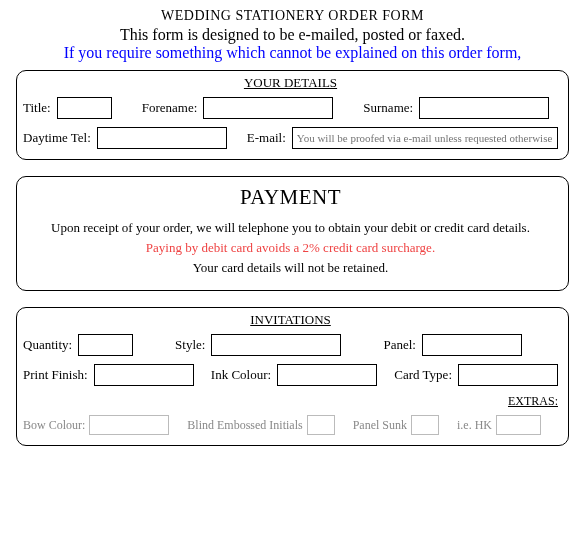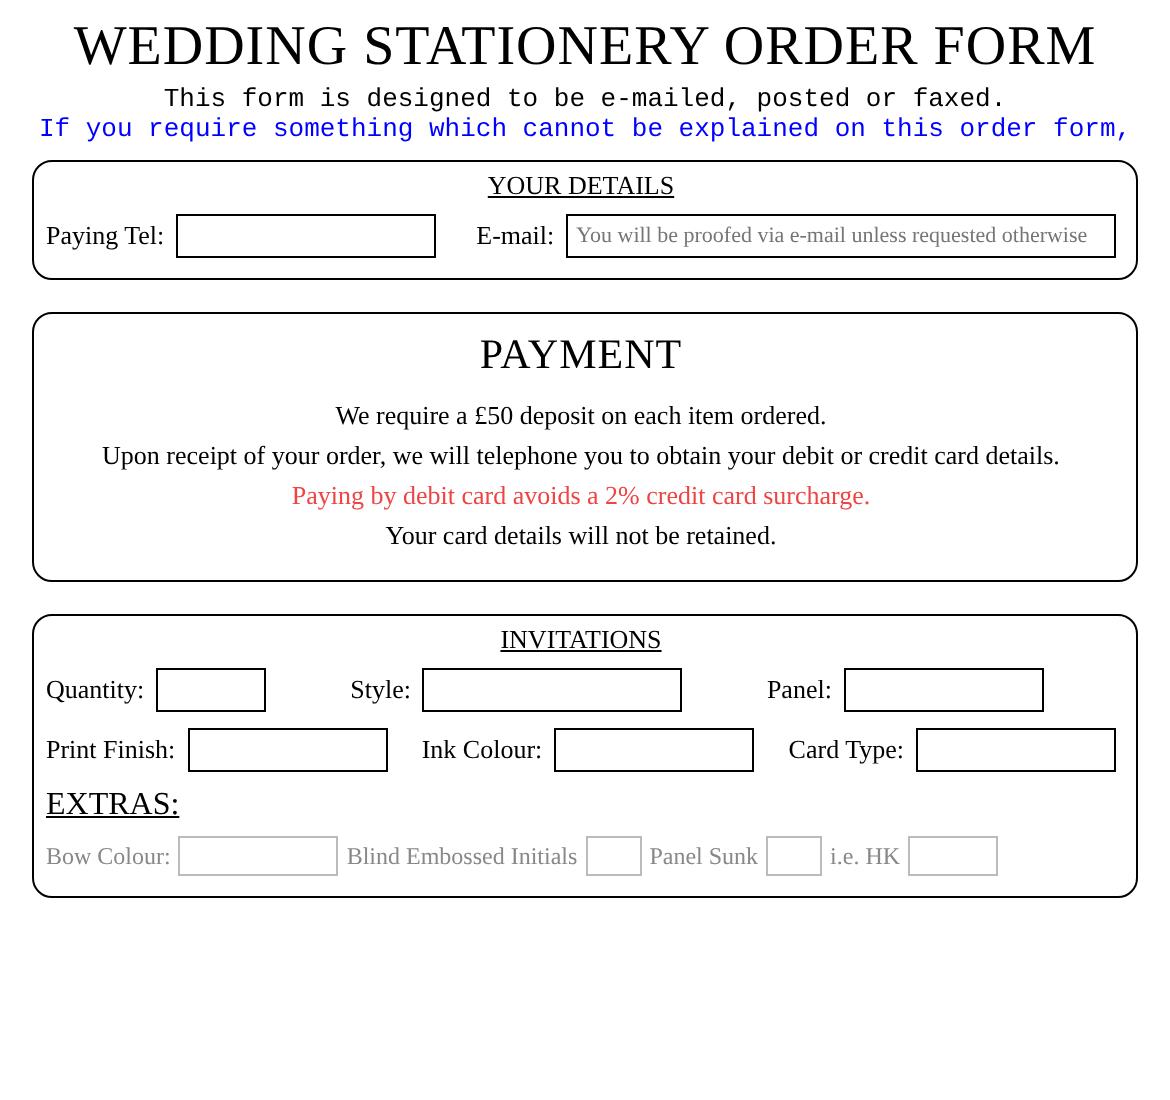--- a/index.html
+++ b/index.html
@@ -6,22 +6,22 @@
   body {
     width: 585px;
     height: 550px;
     background: #fff;
     font-family: 'Times New Roman', Times, serif;
     font-size: 13px;
     color: #000;
     padding: 8px 16px;
   }
   .header { text-align: center; margin-bottom: 8px; }
-  .title { font-size: 28px; font-weight: normal; letter-spacing: 0.5px; margin-bottom: 2px; }
-  .subtitle { font-size: 13px; font-family: Liberation Mono, monospace; }
+  .title { font-size: 14px; font-weight: normal; letter-spacing: 0.5px; margin-bottom: 2px; }
+  .subtitle { font-size: 16px; }
   .blue { color: #0000ff; }
   .red { color: #ef4444; }
   .box {
     border: 1.5px solid #000;
     border-radius: 10px;
     padding: 4px 10px 10px 6px;
     margin-bottom: 16px;
   }
   .box-title {
     text-align: center;
@@ -51,58 +51,67 @@
     font-family: inherit;
     font-size: 11px;
     padding: 0 4px;
     color: #888;
   }
   .flex1 { flex: 1; }
   .center-text { text-align: center; margin-bottom: 4px; font-size: 13px; }
   .extras-row {
     display: flex;
     align-items: center;
-    gap: 4px;
+    gap: 18px;
     color: #888;
     font-size: 12px;
   }
   .extras-label {
-    text-align: left;
-    font-size: 16px;
+    text-align: right;
+    font-size: 12px;
     text-decoration: underline;
     margin: 4px 0 6px 0;
     color: #000;
   }
   .field-gray { border-color: #bbb; color: #aaa; }
   .extras-item { display: flex; align-items: center; gap: 4px; }
   .placeholder { color: #aaa; }
 </style>
 </head>
 <body>
 
 <div class="header">
   <div class="title">WEDDING STATIONERY ORDER FORM</div>
   <div class="subtitle">This form is designed to be e-mailed, posted or faxed.</div>
   <div class="subtitle blue">If you require something which cannot be explained on this order form,</div>
 </div>
 
 <div class="box">
   <div class="box-title">YOUR DETAILS</div>
   <div class="row">
-    <span class="label">Paying Tel:</span>
+    <span class="label">Title:</span>
+    <input class="field" style="width: 55px;">
+    <span style="width:18px"></span>
+    <span class="label">Forename:</span>
+    <input class="field" style="width: 130px;">
+    <span style="width:18px"></span>
+    <span class="label">Surname:</span>
+    <input class="field" style="width: 130px;">
+  </div>
+  <div class="row">
+    <span class="label">Daytime Tel:</span>
     <input class="field" style="width: 130px;">
     <span style="width:8px"></span>
     <span class="label">E-mail:</span>
     <input class="field flex1 placeholder" placeholder="You will be proofed via e-mail unless requested otherwise" style="">
   </div>
 </div>
 
 <div class="box">
   <div class="payment-title">PAYMENT</div>
-  <div class="center-text">We require a £50 deposit on each item ordered.</div>
   <div class="center-text">Upon receipt of your order, we will telephone you to obtain your debit or credit card details.</div>
   <div class="center-text red">Paying by debit card avoids a 2% credit card surcharge.</div>
   <div class="center-text">Your card details will not be retained.</div>
 </div>
 
 <div class="box">
   <div class="box-title">INVITATIONS</div>
   <div class="row">
     <span class="label">Quantity:</span>
     <input class="field" style="width: 55px;">

